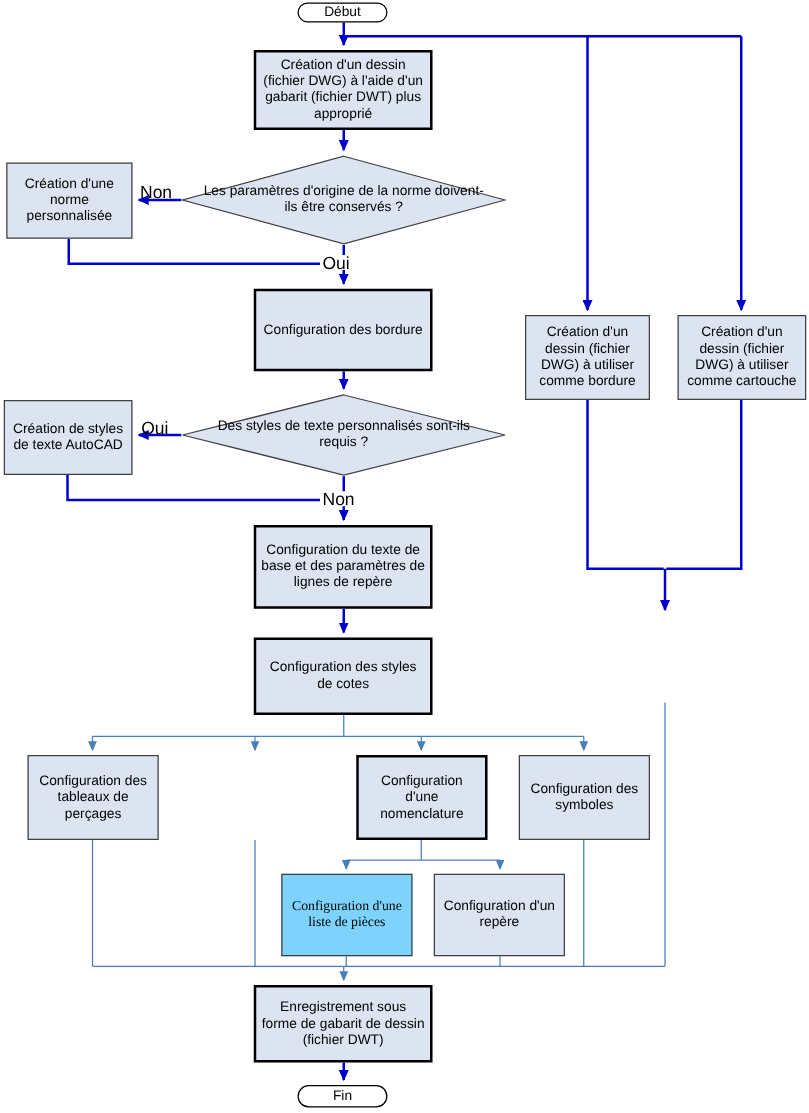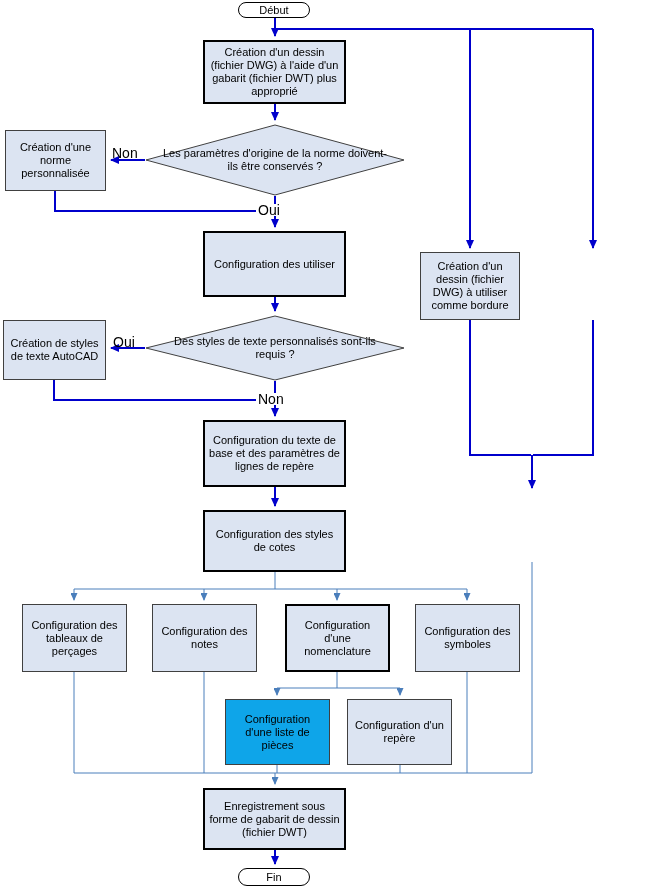--- a/index.html
+++ b/index.html
@@ -6,21 +6,21 @@
   body{font-family:"Liberation Sans",sans-serif;}
   .canvas{position:relative;width:647px;height:890px;background:#ffffff;overflow:hidden;}
   .lines{position:absolute;left:0;top:0;width:647px;height:890px;}
   .node{
     position:absolute;display:flex;align-items:center;justify-content:center;
     text-align:center;font-size:11px;line-height:13px;color:#000;
     box-sizing:border-box;padding:16px 4px;
   }
   .rect{background:#dce4f2;border:1px solid #404040;}
   .rect.thick{border:2px solid #000;}
-  .rect.highlight{background:#0ea5e9;}
+  .rect.highlight{background:#7dd3fc;font-family:Liberation Serif, serif;}
   .terminal{background:#ffffff;border:1px solid #000;border-radius:10px;padding:0 4px;}
   .diamond{position:absolute;display:flex;align-items:center;justify-content:center;
     text-align:center;font-size:11px;line-height:13px;color:#000;box-sizing:border-box;}
   .diamond svg{position:absolute;left:0;top:0;}
   .diamond .dtext{position:relative;z-index:1;width:234px;}
   .edge-label{position:absolute;font-size:14px;line-height:12px;color:#000;}
   .edge-label.bg{background:#ffffff;padding:0 2px;}
 </style>
 </head>
 <body>
@@ -95,21 +95,21 @@
       <polygon points="130,1 259,36 130,71 1,36" fill="#DCE4F2" stroke="#404040" stroke-width="1"></polygon>
     </svg>
     <span class="dtext">Les paramètres d'origine de la norme doivent-ils être conservés ?</span>
   </div>
 
   <div class="node rect" style="left:5px;top:130px;width:101px;height:61px">
     <span>Création d'une norme personnalisée</span>
   </div>
 
   <div class="node rect thick" style="left:203px;top:231px;width:143px;height:66px">
-    <span>Configuration des utiliser</span>
+    <span>Configuration des bordure</span>
   </div>
 
   <div class="diamond" style="left:145px;top:315px;width:260px;height:66px">
     <svg width="260" height="66">
       <polygon points="130,1 259,33 130,65 1,33" fill="#DCE4F2" stroke="#404040" stroke-width="1"></polygon>
     </svg>
     <span class="dtext">Des styles de texte personnalisés sont-ils requis ?</span>
   </div>
 
   <div class="node rect" style="left:3px;top:320px;width:103px;height:60px">
@@ -120,23 +120,20 @@
     <span>Configuration du texte de base et des paramètres de lignes de repère</span>
   </div>
 
   <div class="node rect" style="left:22px;top:604px;width:105px;height:68px">
     <span>Configuration des tableaux de perçages</span>
   </div>
 
   <div class="node rect thick" style="left:203px;top:510px;width:143px;height:62px">
     <span>Configuration des styles de cotes</span>
   </div>
-  <div class="node rect" style="left:152px;top:604px;width:105px;height:68px">
-    <span>Configuration des notes</span>
-  </div>
   <div class="node rect thick" style="left:285px;top:604px;width:105px;height:68px">
     <span>Configuration d'une nomenclature</span>
   </div>
   <div class="node rect" style="left:415px;top:604px;width:105px;height:68px">
     <span>Configuration des symboles</span>
   </div>
 
   <div class="node rect highlight" style="left:225px;top:699px;width:105px;height:66px">
     <span>Configuration d'une liste de pièces</span>
   </div>
@@ -144,19 +141,22 @@
     <span>Configuration d'un repère</span>
   </div>
 
   <div class="node rect thick" style="left:203px;top:788px;width:143px;height:62px">
     <span>Enregistrement sous forme de gabarit de dessin (fichier DWT)</span>
   </div>
 
   <div class="node rect" style="left:420px;top:252px;width:100px;height:68px">
     <span>Création d'un dessin (fichier DWG) à utiliser comme bordure</span>
   </div>
+  <div class="node rect" style="left:542px;top:252px;width:103px;height:68px">
+    <span>Création d'un dessin (fichier DWG) à utiliser comme cartouche</span>
+  </div>
 
   <div class="edge-label" style="left:112px;top:147px">Non</div>
   <div class="edge-label bg" style="left:256px;top:204px">Oui</div>
   <div class="edge-label" style="left:113px;top:336px">Oui</div>
   <div class="edge-label bg" style="left:256px;top:393px">Non</div>
 
 </div>
 
 </body></html>

